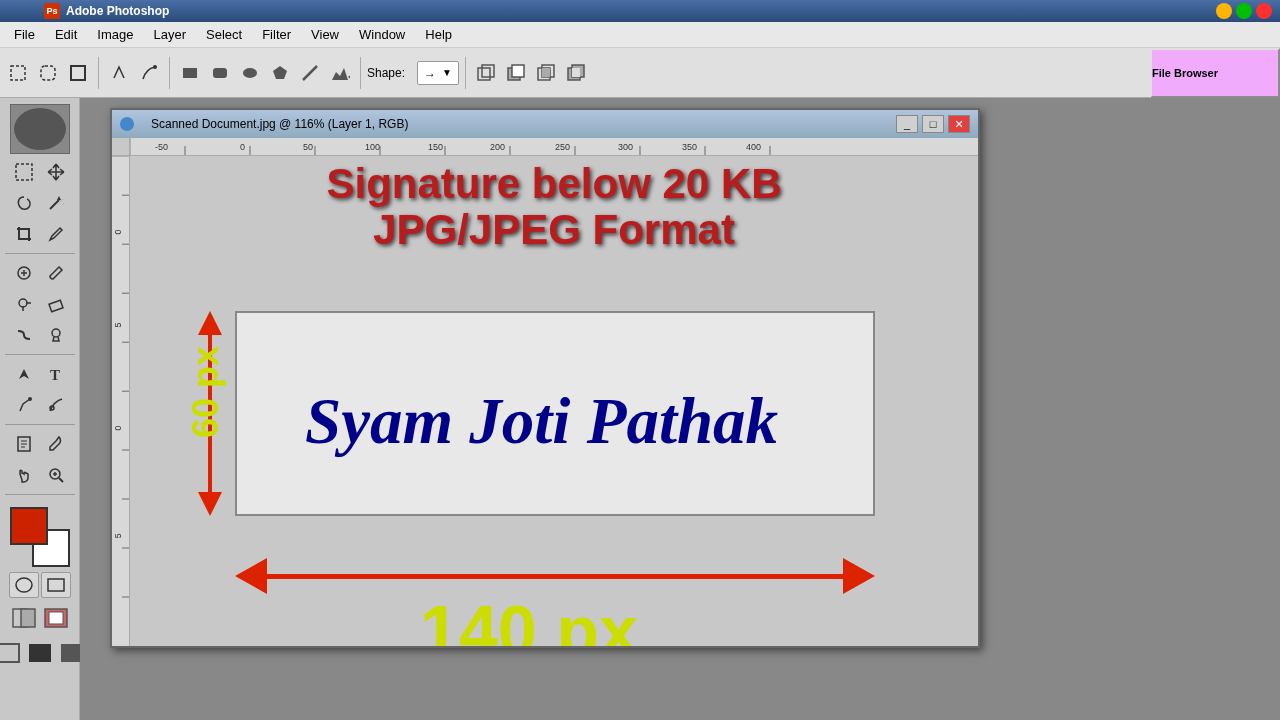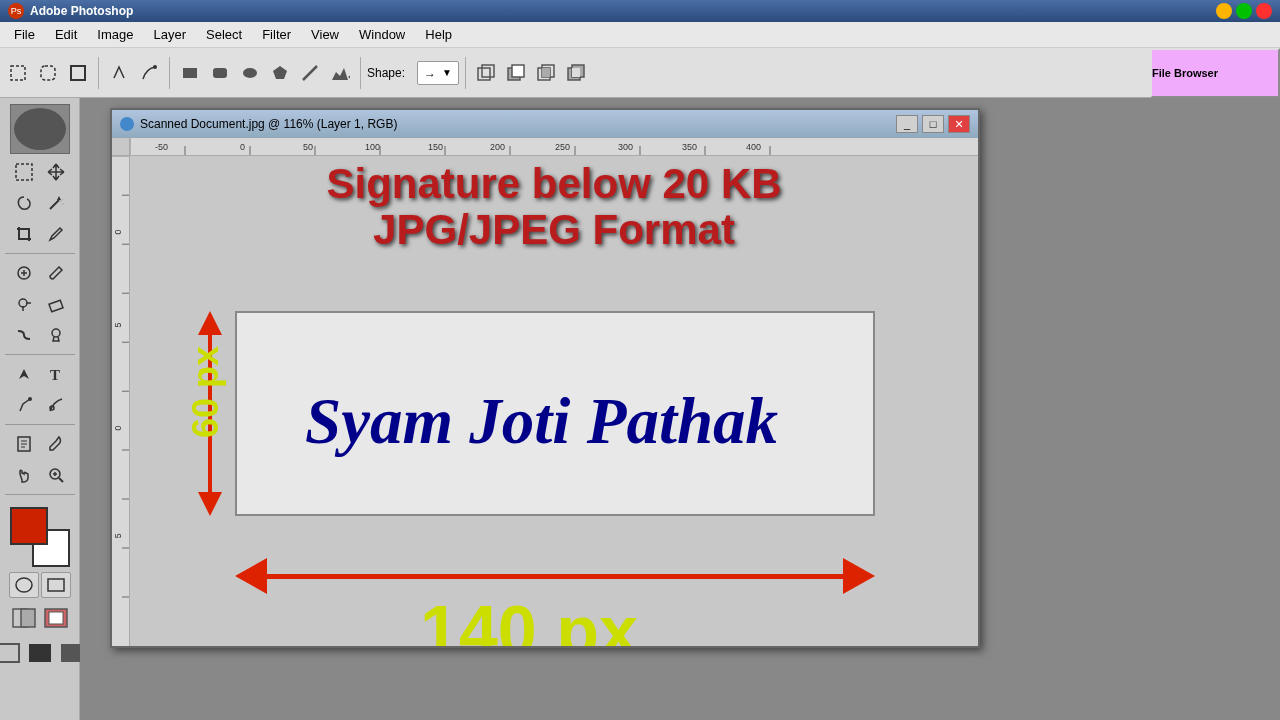--- a/index.html
+++ b/index.html
@@ -20,27 +20,28 @@
       padding: 0 8px;
       color: white;
       font-size: 12px;
       font-weight: bold;
     }
     .title-bar-icon {
       width: 16px;
       height: 16px;
       margin-right: 6px;
       background: #cc3300;
-      border-radius: 8px;
+      border-radius: 2px;
       display: flex;
       align-items: center;
       justify-content: center;
       font-size: 9px;
       color: white;
-      font-weight: normal;
+      font-weight: bold;
+      margin-left: 36px;
     }
 
     
     .menu-bar {
       height: 26px;
       background: #e8e8e8;
       display: flex;
       align-items: center;
       padding: 0 4px;
       border-bottom: 1px solid #ccc;
@@ -234,21 +235,21 @@
       display: flex;
       align-items: center;
       padding: 0 8px;
       justify-content: space-between;
     }
     .doc-title-text {
       font-size: 12px;
       color: #000;
       display: flex;
       align-items: center;
-      gap: 6px;
+      gap: 17px;
     }
     .doc-title-icon {
       width: 14px;
       height: 14px;
       background: #4488cc;
       border-radius: 50%;
     }
     .doc-win-btns {
       display: flex;
       gap: 4px;

